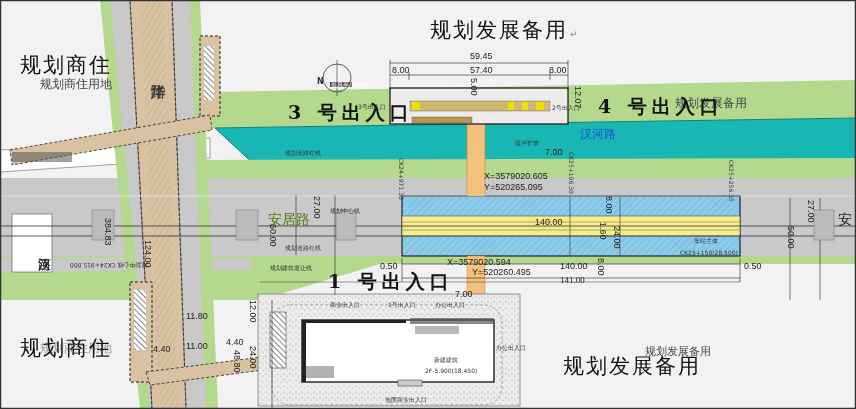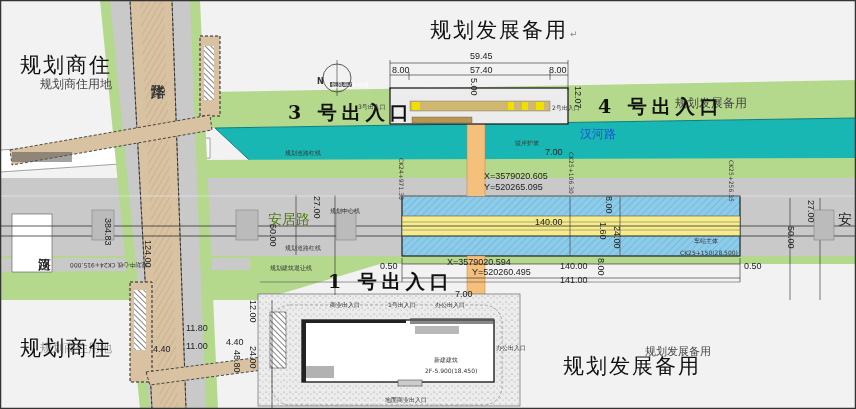--- a/index.html
+++ b/index.html
@@ -170,34 +170,34 @@
 <div class="lbl dim" style="left:392px;top:66px;">8.00</div>
 <div class="lbl dim" style="left:470px;top:66px;">57.40</div>
 <div class="lbl dim" style="left:549px;top:66px;">8.00</div>
 <div class="lbl dim vert" style="left:469px;top:78px;">5.00</div>
 <div class="lbl dim vert" style="left:573px;top:86px;">12.07</div>
 <div class="lbl dim" style="left:545px;top:148px;">7.00</div>
 <div class="lbl dim" style="left:455px;top:290px;">7.00</div>
 
 <div class="lbl dim" style="left:535px;top:218px;">140.00</div>
 <div class="lbl dim" style="left:560px;top:262px;">140.00</div>
-<div class="lbl dim" style="left:560px;top:276px;">141.00</div>
+<div class="lbl dim" style="left:560px;top:276px;font-family:Liberation Serif, serif;">141.00</div>
 <div class="lbl dim" style="left:380px;top:262px;">0.50</div>
 <div class="lbl dim" style="left:744px;top:262px;">0.50</div>
 <div class="lbl dim vert" style="left:604px;top:196px;">8.00</div>
 <div class="lbl dim vert" style="left:596px;top:258px;">8.00</div>
 <div class="lbl dim vert" style="left:598px;top:222px;">1.60</div>
 <div class="lbl dim vert" style="left:612px;top:226px;">24.00</div>
 
 <div class="lbl dim vert" style="left:312px;top:196px;">27.00</div>
 <div class="lbl dim vert" style="left:268px;top:224px;">50.00</div>
 <div class="lbl dim vert" style="left:806px;top:200px;">27.00</div>
 <div class="lbl dim vert" style="left:786px;top:226px;">50.00</div>
 
-<div class="lbl dim" style="left:186px;top:324px;">11.80</div>
+<div class="lbl dim" style="left:186px;top:312px;">11.80</div>
 <div class="lbl dim" style="left:186px;top:342px;">11.00</div>
 <div class="lbl dim" style="left:153px;top:345px;">4.40</div>
 <div class="lbl dim" style="left:226px;top:338px;">4.40</div>
 <div class="lbl dim vert" style="left:232px;top:350px;">48.80</div>
 <div class="lbl dim vert" style="left:248px;top:300px;">12.00</div>
 <div class="lbl dim vert" style="left:248px;top:346px;">24.00</div>
 <div class="lbl dim vert" style="left:103px;top:218px;">384.83</div>
 <div class="lbl dim vert" style="left:143px;top:240px;">124.00</div>
 
 <div class="lbl dim" style="left:484px;top:172px;">X=3579020.605</div>

